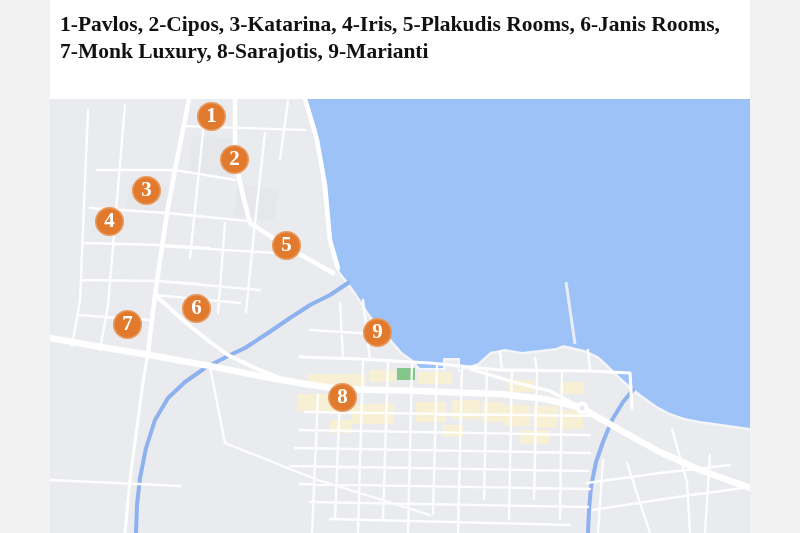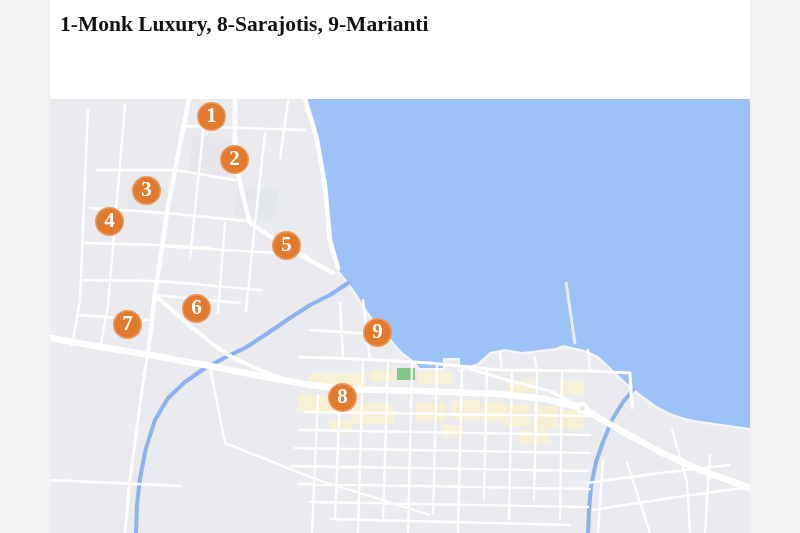--- a/index.html
+++ b/index.html
@@ -22,21 +22,22 @@
           font-weight:bold;font-size:21px;box-shadow:inset 0 0 0 1.5px rgba(255,255,255,.25);}
   .marker span{transform:translateY(-1px);}
 </style>
 </head>
 <body>
 
 <div class="screen">
   <div class="content">
 
     <div class="legend">
-      <div>1-Monk Luxury, 8-Sarajotis, 9-Marianti</div>
+      <div>1-Pavlos, 2-Cipos, 3-Katarina, 4-Iris, 5-Plakudis Rooms, 6-Janis Rooms,</div>
+      <div>7-Monk Luxury, 8-Sarajotis, 9-Marianti</div>
     </div>
 
     <div class="map">
       <svg width="700" height="434" viewBox="0 0 700 434">
 
         <rect x="0" y="0" width="700" height="434" fill="var(--land)"></rect>
 
         <g fill="#e2e5ea" opacity="0.55">
           <polygon points="80,85 122,88 117,113 76,110"></polygon>
           <polygon points="142,36 183,39 179,79 139,76"></polygon>

